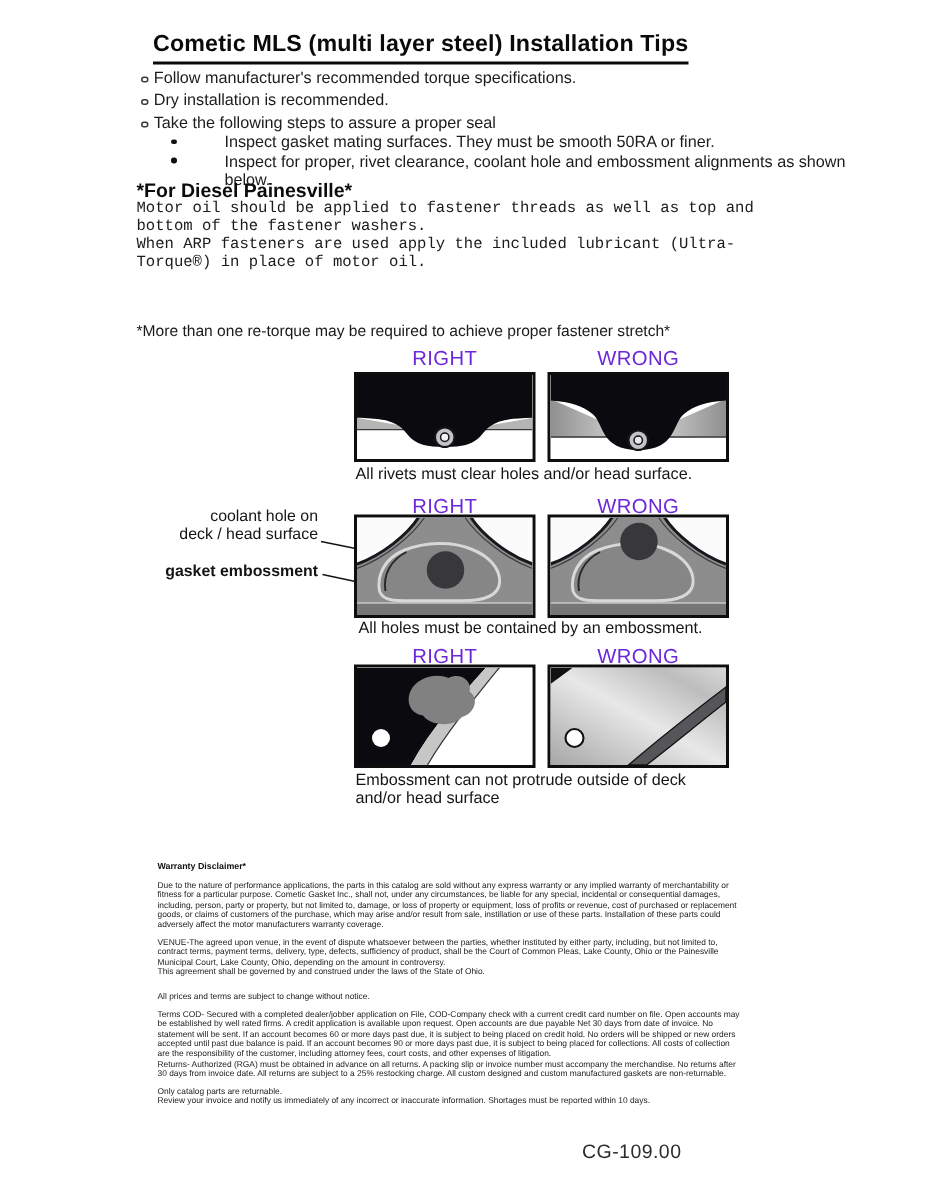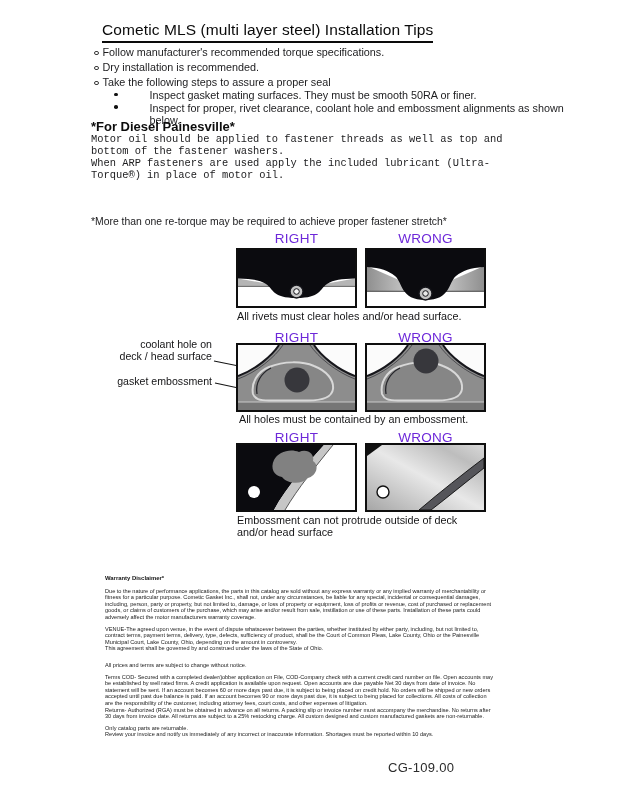--- a/index.html
+++ b/index.html
@@ -8,21 +8,21 @@
   #page {
     position: relative; width: 618px; height: 800px; background: #ffffff;
     overflow: hidden;
   }
   .abs { position: absolute; }
   .pre { white-space: pre-line; }
 
   
   .doc-title {
     left: 102px; top: 21px;
-    font-size: 15.5px; font-weight: normal; color: #0a0a0a;
+    font-size: 15.5px; font-weight: bold; color: #0a0a0a;
     border-bottom: 2px solid #0a0a0a; padding-bottom: 2px;
     display: inline-block; letter-spacing: 0.1px;
   }
 
   
   .bullets { left: 94px; top: 44px; width: 470px; font-size: 10.8px; }
   .b-item { display: flex; align-items: center; height: 15px; }
   .b-item .txt { line-height: 12px; padding-top: 1px; }
   .b-dot {
     width: 4.5px; height: 4.5px; border: 1px solid #3a3a3a; border-radius: 50%;
@@ -131,21 +131,21 @@
     </svg>
   </div>
 
   <div class="abs caption" style="left:237px; top:311px;">All rivets must clear holes and/or head surface.</div>
 
   <div class="abs dg-header" style="left:236px; top:330px;">RIGHT</div>
   <div class="abs dg-header" style="left:365px; top:330px;">WRONG</div>
 
   <div class="abs callout pre" style="left:108px; top:339px;">coolant hole on
 deck / head surface</div>
-  <div class="abs callout" style="left:108px; top:376px;">gasket embossment</div>
+  <div class="abs callout" style="left:108px; top:376px;font-weight:bold;">gasket embossment</div>
 
   <svg class="abs" style="left:200px; top:340px;" width="110" height="62">
     <line x1="14" y1="21" x2="98" y2="38" stroke="#141414" stroke-width="1.1"></line>
     <line x1="15" y1="43" x2="62" y2="53" stroke="#141414" stroke-width="1.1"></line>
   </svg>
 
   <div class="abs dbox row23" style="left:236px; top:343px;">
     <svg width="117" height="65" viewBox="0 0 117 65">
       <rect x="0" y="0" width="117" height="65" fill="#8d8d8d"></rect>
       <rect x="0" y="57" width="117" height="8" fill="#767676"></rect>

